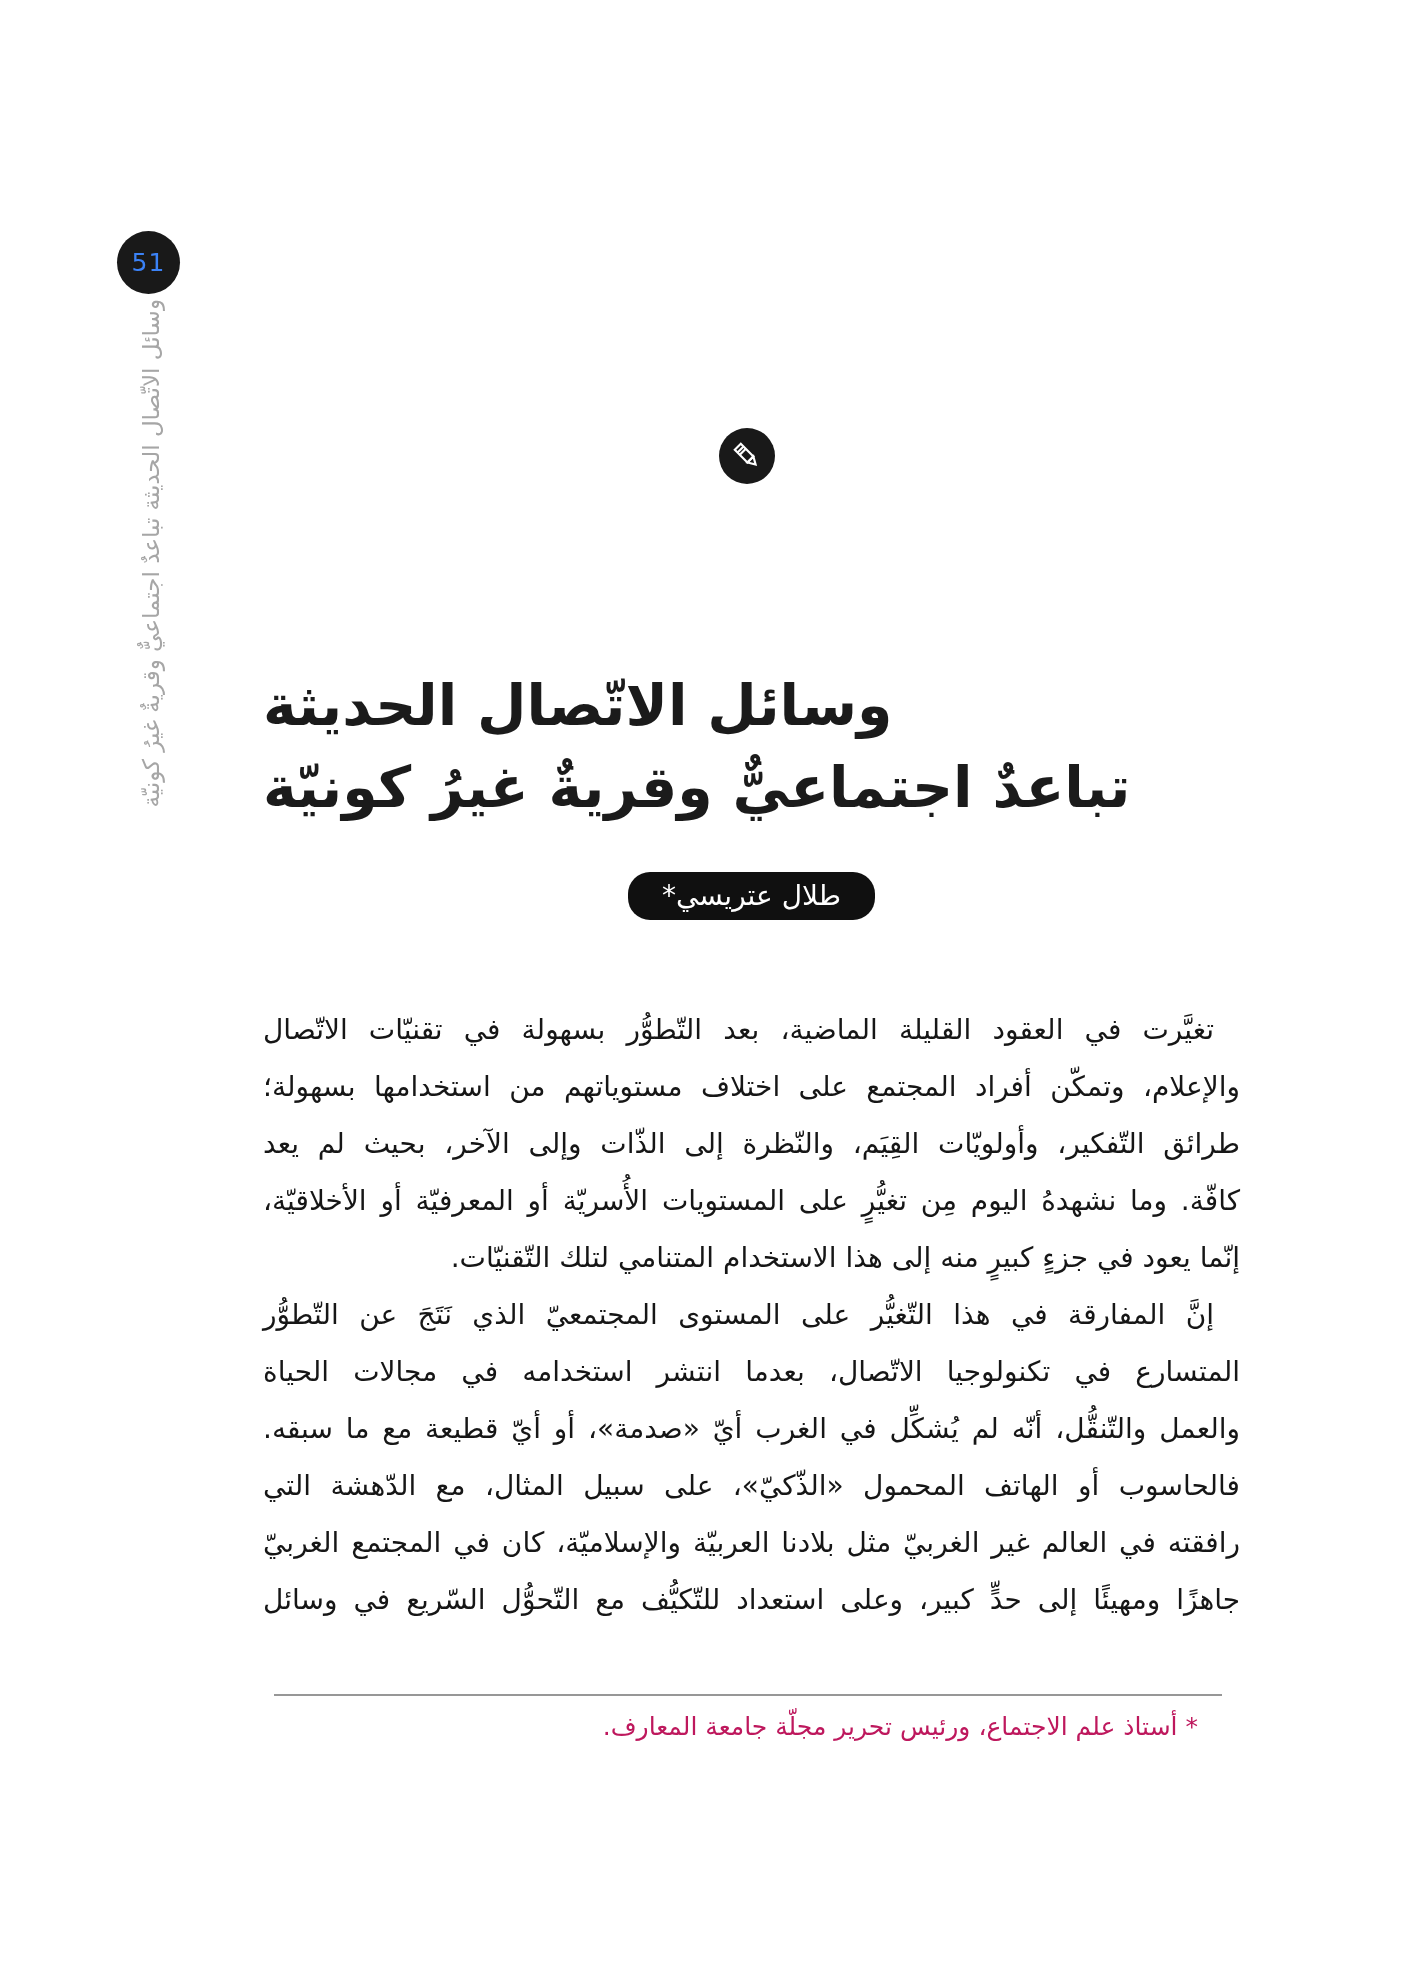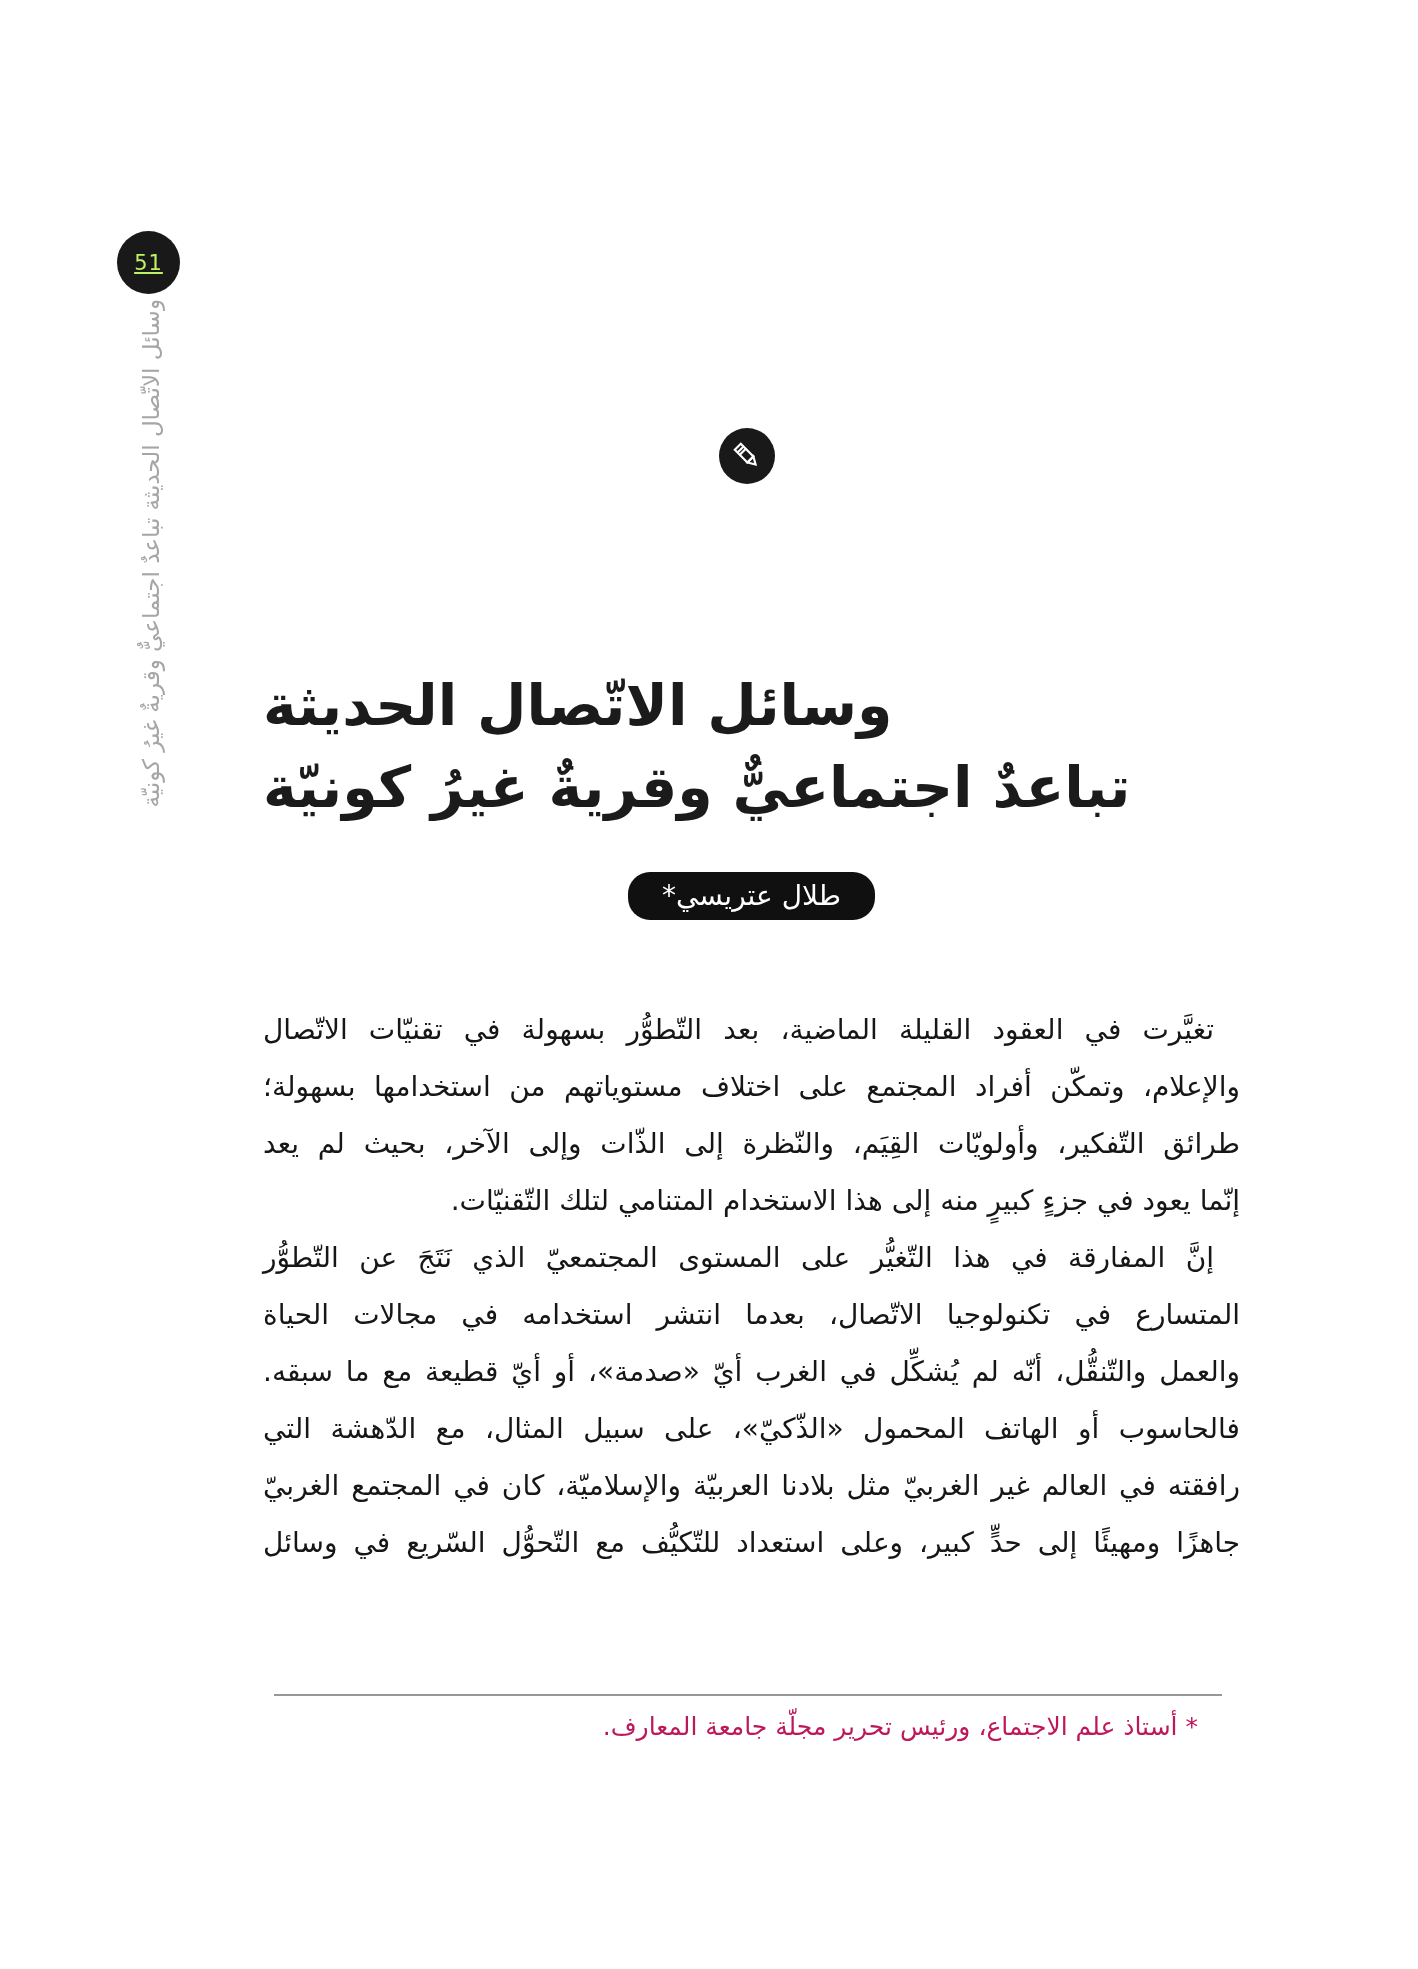--- a/index.html
+++ b/index.html
@@ -25,25 +25,24 @@
     top: 231px;
     width: 63px;
     height: 63px;
     border-radius: 50%;
     background: #191919;
     display: flex;
     align-items: center;
     justify-content: center;
   }
   .page-number-circle span {
-    color: #bef264;
-    font-size: 21px;
+    color: #3b82f6;
+    font-size: 25px;
     direction: ltr;
     letter-spacing: 1px;
-    text-decoration: underline;
   }
 
   
   .side-title-wrap {
     position: absolute;
     left: 133px;
     top: 299px;
     width: 0;
     height: 0;
   }
@@ -180,20 +179,21 @@
   </div>
 
   <div class="author-wrap">
     <span class="author-badge">طلال عتريسي*</span>
   </div>
 
   <div class="body-block">
     <div class="line first">تغيَّرت في العقود القليلة الماضية، بعد التّطوُّر بسهولة في تقنيّات الاتّصال</div>
     <div class="line">والإعلام، وتمكّن أفراد المجتمع على اختلاف مستوياتهم من استخدامها بسهولة؛</div>
     <div class="line">طرائق التّفكير، وأولويّات القِيَم، والنّظرة إلى الذّات وإلى الآخر، بحيث لم يعد</div>
+    <div class="line">كافّة. وما نشهدهُ اليوم مِن تغيُّرٍ على المستويات الأُسريّة أو المعرفيّة أو الأخلاقيّة،</div>
     <div class="line endpara">إنّما يعود في جزءٍ كبيرٍ منه إلى هذا الاستخدام المتنامي لتلك التّقنيّات.</div>
     <div class="line first">إنَّ المفارقة في هذا التّغيُّر على المستوى المجتمعيّ الذي نَتَجَ عن التّطوُّر</div>
     <div class="line">المتسارع في تكنولوجيا الاتّصال، بعدما انتشر استخدامه في مجالات الحياة</div>
     <div class="line">والعمل والتّنقُّل، أنّه لم يُشكِّل في الغرب أيّ «صدمة»، أو أيّ قطيعة مع ما سبقه.</div>
     <div class="line">فالحاسوب أو الهاتف المحمول «الذّكيّ»، على سبيل المثال، مع الدّهشة التي</div>
     <div class="line">رافقته في العالم غير الغربيّ مثل بلادنا العربيّة والإسلاميّة، كان في المجتمع الغربيّ</div>
     <div class="line">جاهزًا ومهيئًا إلى حدٍّ كبير، وعلى استعداد للتّكيُّف مع التّحوُّل السّريع في وسائل</div>
   </div>
 
   <div class="footnote-sep"></div>

